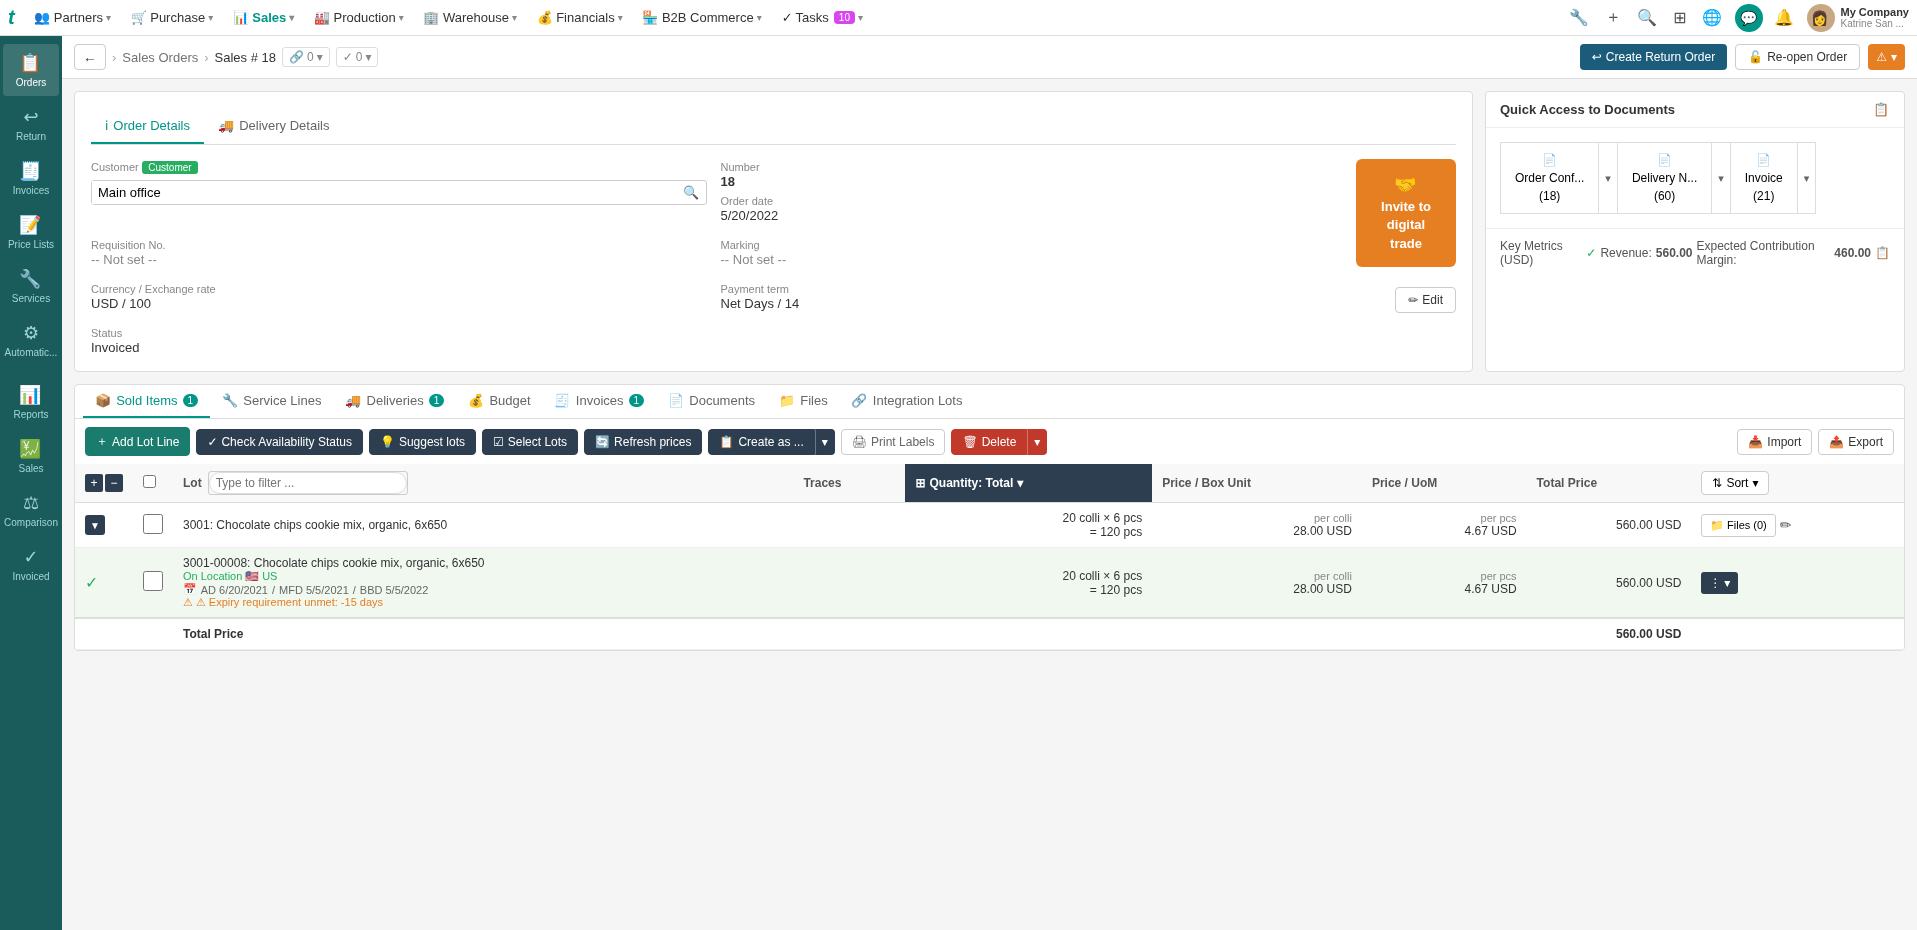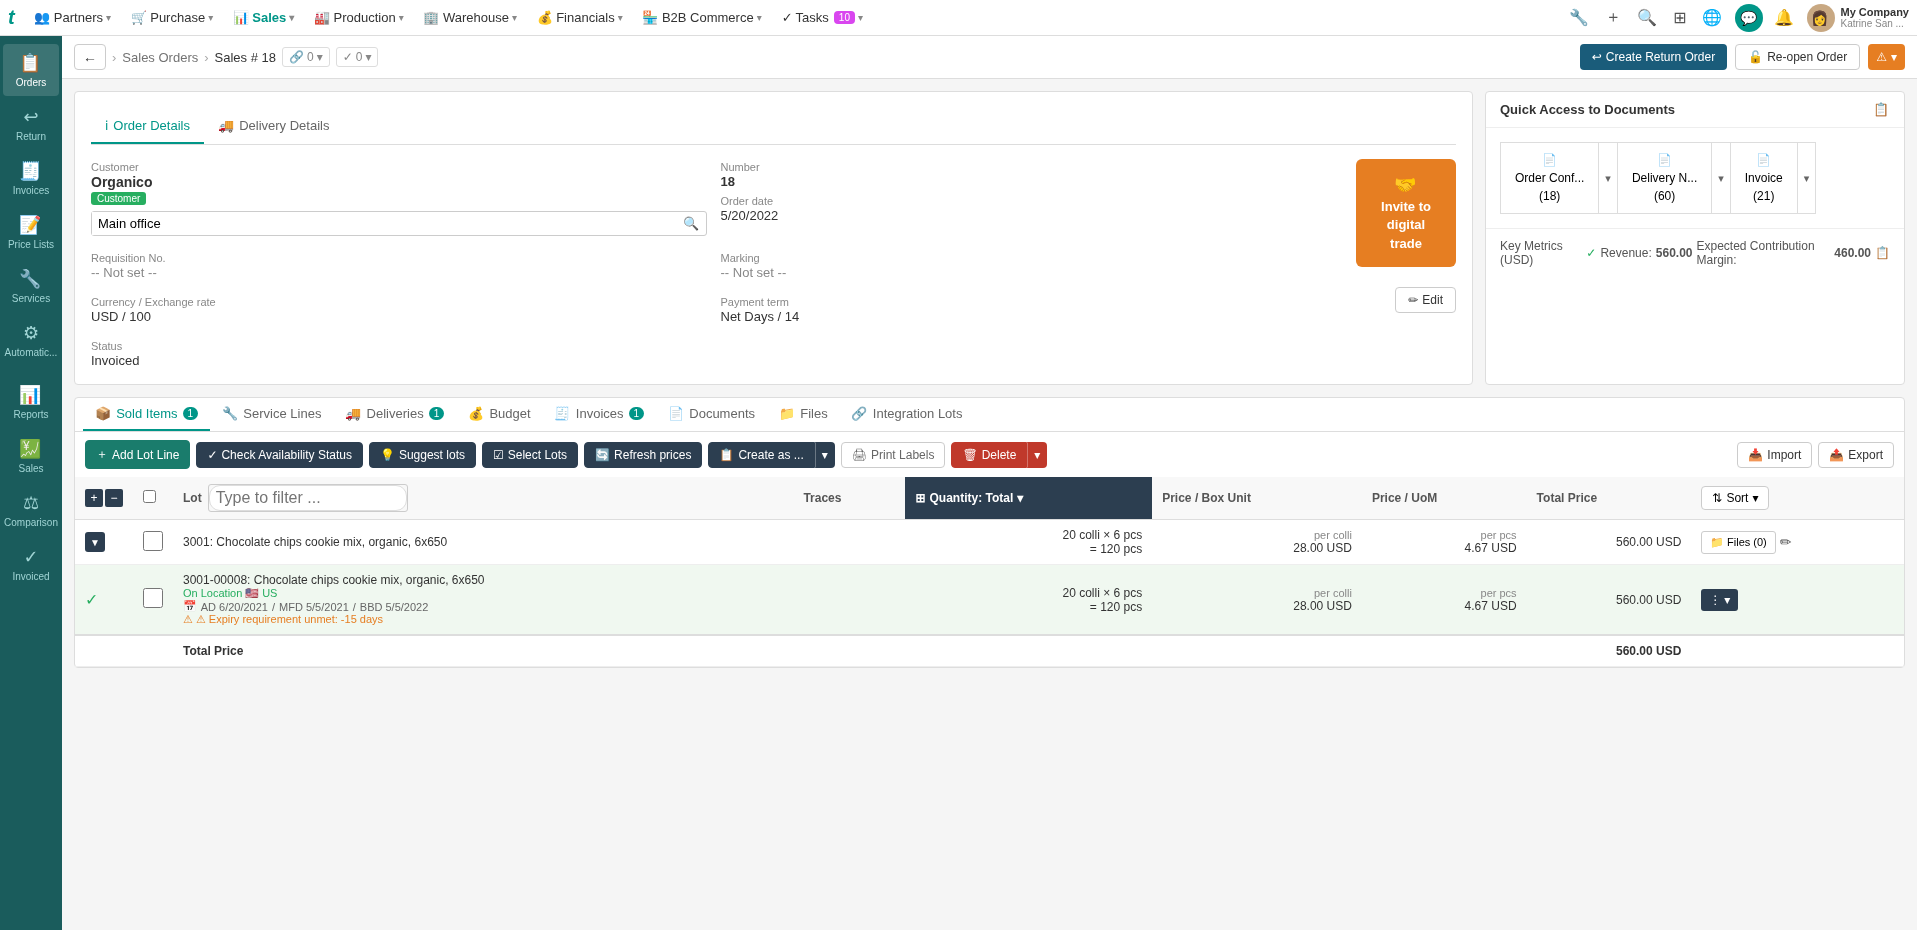--- a/index.html
+++ b/index.html
@@ -324,21 +324,20 @@
               <span>🚚</span>
               <span>Delivery Details</span>
             </div>
           </div>
 
           <div style="display:flex; gap:20px; align-items:flex-start;">
             <div style="flex:1;">
               <div style="display:grid; grid-template-columns:1fr 1fr; gap:14px;">
                 <div>
                   <label style="font-size:11px;color:#888;">Customer</label>
-                  <div style="font-weight:600;font-size:14px;">Organico</div>
                   <span class="customer-badge">Customer</span>
                   <div style="margin-top:6px;">
                     <div class="field-with-search">
                       <input type="text" value="Main office" style="border: none; outline: none; padding: 4px 6px; flex: 1 1 0%; font-size: 13px;">
                       <span class="search-btn">🔍</span>
                     </div>
                   </div>
                 </div>
                 <div>
                   <label style="font-size:11px;color:#888;">Number</label>
@@ -532,21 +531,21 @@
                   <button class="add-sub">−</button>
                 </div>
               </th>
               <th style="width:20px;">
                 <input type="checkbox" style="">
               </th>
               <th>
                 <div style="display:flex;align-items:center;gap:6px;">
                   <span>Lot</span>
                   <div class="field-with-search" style="flex:1;max-width:200px;">
-                    <input type="text" style="outline: none; padding: 3px 6px; font-size: 16px; width: 100%; border: 1px solid rgb(221, 221, 221); border-radius: 11px;" placeholder="Type to filter ...">
+                    <input type="text" style="outline: none; padding: 3px 6px; font-size: 12px; width: 100%; border: 1px solid rgb(221, 221, 221); border-radius: 11px;" placeholder="Type to filter ...">
                   </div>
                 </div>
               </th>
               <th>Traces</th>
               <th class="th-qty">
                 <div style="display:flex;align-items:center;gap:4px;">
                   <span>⊞</span>
                   <span>Quantity: Total</span>
                   <span style="cursor:pointer;">▾</span>
                 </div>

